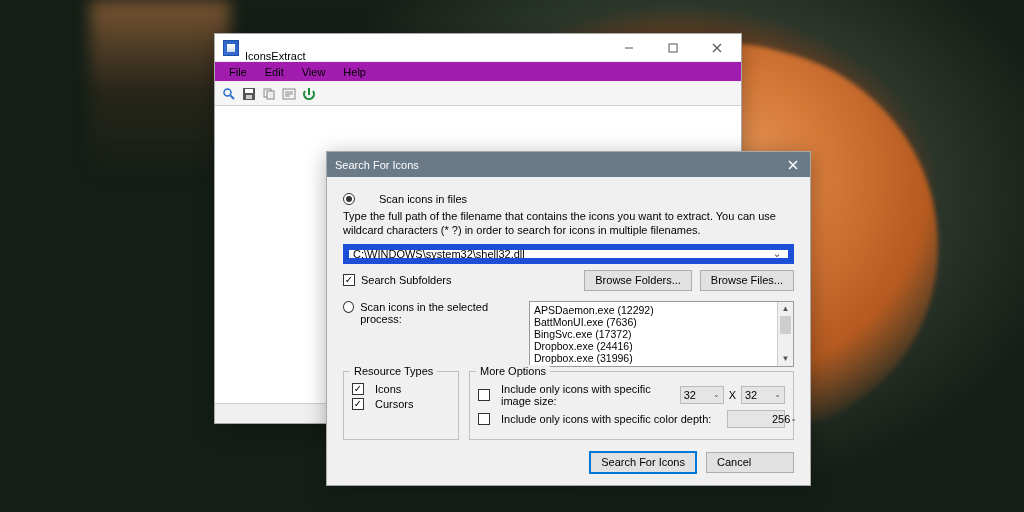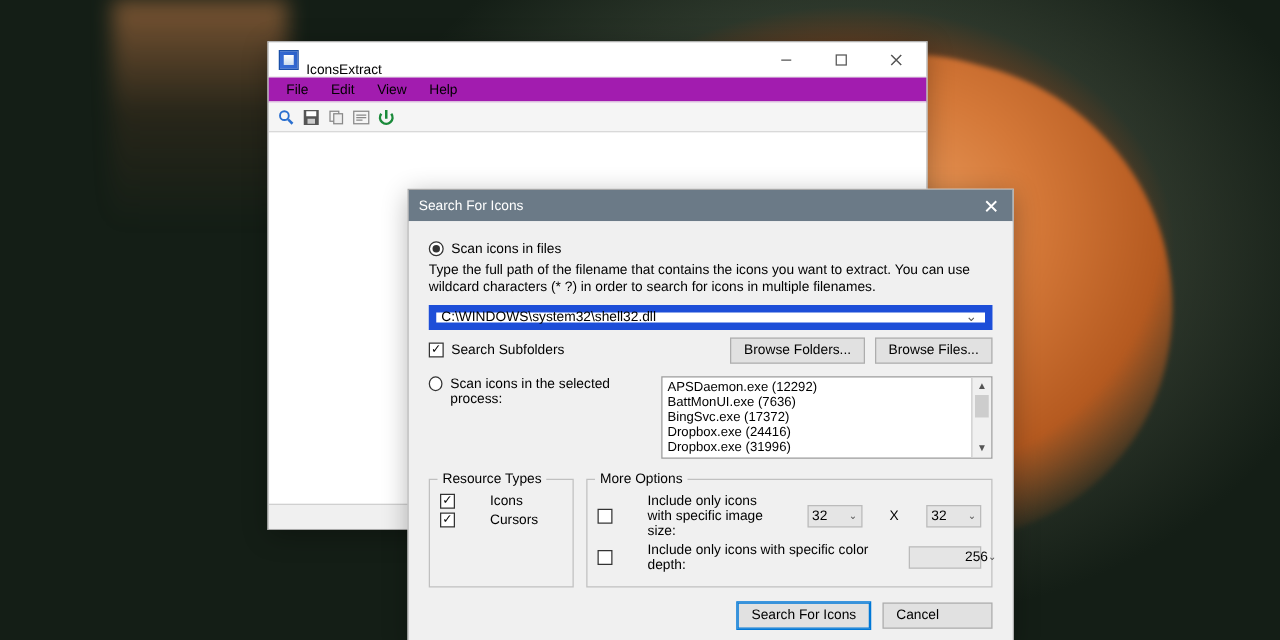--- a/index.html
+++ b/index.html
@@ -26,21 +26,21 @@
 .content-area{background:#fff;height:calc(100% - 28px - 20px - 24px - 20px);}
 .statusbar{height:20px;border-top:1px solid #d0d0d0;background:#f0f0f0;}
 
 .dialog { left: 326px; top: 151px; width: 485px; }
 .dlg-title { height:25px; background:#6b7a87; color:#fff; display:flex; align-items:center; padding:0 8px; font-size:12px;}
 .dlg-title .title{flex:1;}
 .dlg-close{width:18px;height:18px;display:flex;align-items:center;justify-content:center;}
 .dlg-close svg{stroke:#fff;stroke-width:1.5;width:10px;height:10px;}
 .dlg-body{padding:16px 16px 12px 16px; background:#f0f0f0;}
 
-.radio-row{display:flex;align-items:center;gap:6px;margin-bottom:2px;}
+.radio-row{display:flex;align-items:center;gap:24px;margin-bottom:2px;}
 .radio{width:12px;height:12px;border:1px solid #333;border-radius:50%;display:flex;align-items:center;justify-content:center;background:#fff;}
 .radio.checked::after{content:"";width:6px;height:6px;border-radius:50%;background:#333;}
 .hint{margin:4px 0 6px 0;line-height:1.3;}
 .textfield{width:100%;height:20px;border:6px solid #1d4ed8;background:#fff;padding:0 4px;display:flex;align-items:center;justify-content:space-between;}
 .textfield .dd{width:14px;text-align:center;color:#555;}
 .row2{display:flex;align-items:center;margin-top:6px;}
 .chk{width:12px;height:12px;border:1px solid #333;background:#fff;display:flex;align-items:center;justify-content:center;margin-right:6px;flex-shrink:0;}
 .chk.checked::after{content:"✓";font-size:10px;line-height:10px;color:#000;}
 .btn{height:21px;border:1px solid #adadad;background:#e1e1e1;padding:0 10px;display:flex;align-items:center;justify-content:flex-start;min-width:88px;}
 .btn.primary{border:1px solid #0078d7;box-shadow:0 0 0 1px #0078d7;}
@@ -48,26 +48,26 @@
 .row2 .btn{margin-left:8px;}
 
 .proc-row{display:flex;margin-top:10px;gap:10px;}
 .proc-list{flex:1;height:66px;border:1px solid #999;background:#fff;padding:2px 4px;overflow:hidden;position:relative;display:flex;flex-direction:column;gap:0;}
 .proc-list div{line-height:12px;font-size:10.5px;white-space:nowrap;}
 .proc-sb{position:absolute;right:0;top:0;bottom:0;width:16px;background:#f0f0f0;border-left:1px solid #ccc;display:flex;flex-direction:column;}
 .proc-sb .arr{height:14px;display:flex;align-items:center;justify-content:center;font-size:8px;color:#555;}
 .proc-sb .thumb{flex:0 0 18px;background:#cdcdcd;margin:0 2px;}
 .proc-sb .track{flex:1;}
 
-.groups{display:flex;gap:10px;margin-top:16px;}
+.groups{display:flex;gap:10px;margin-top:4px;}
 .groupbox{border:1px solid #c0c0c0;padding:8px;position:relative;}
 .groupbox .legend{position:absolute;top:-7px;left:6px;background:#f0f0f0;padding:0 4px;}
 .gb-res{width:116px;}
 .gb-more{flex:1;}
-.opt-row{display:flex;align-items:center;margin:3px 0;gap:22px;}
+.opt-row{display:flex;align-items:center;margin:3px 0;gap:5px;}
 .sel{width:44px;height:18px;border:1px solid #bbb;background:#e5e5e5;display:flex;align-items:center;justify-content:space-between;padding:0 3px;}
 .sel.wide{width:58px;padding-left:44px;}
 .sel .dd{font-size:8px;color:#555;}
 .dlg-actions{display:flex;justify-content:flex-end;gap:10px;margin-top:12px;}
 </style>
 </head>
 <body>
 <div class="bg-flower"></div>
 
 <div class="win win-main">

